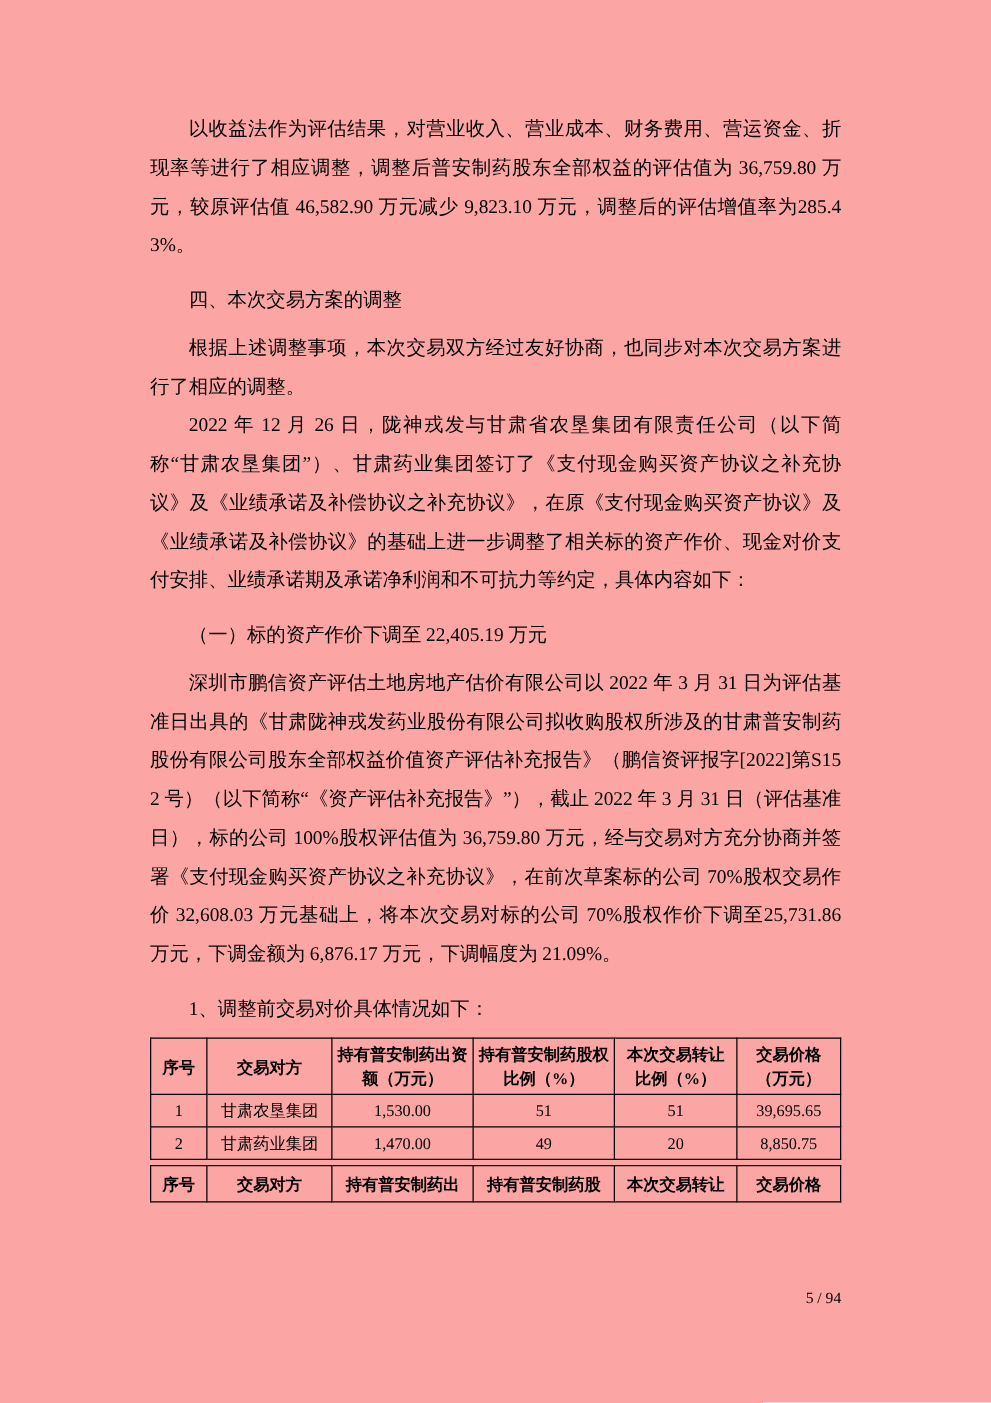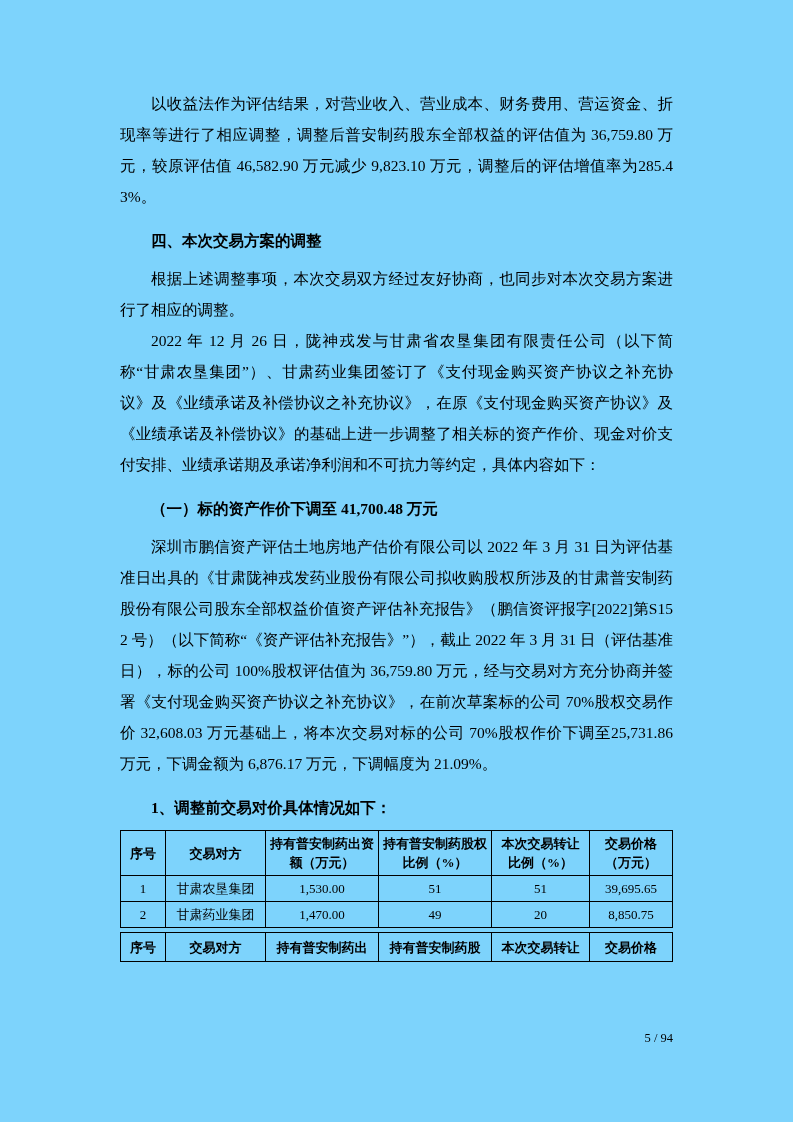--- a/index.html
+++ b/index.html
@@ -1,40 +1,40 @@
 <!DOCTYPE html>
 <html><head>
 <meta charset="utf-8">
 <style>
   html, body { margin: 0; padding: 0; background: #ffffff; }
   .page {
     position: relative;
     width: 793px;
     height: 1122px;
     margin: 0 auto;
-    background: #7dd3fc;
+    background: #fca5a5;
     box-sizing: border-box;
     padding: 88px 120px 0 120px;
     font-family: "Liberation Serif", "DejaVu Serif", serif;
     color: #000000;
     overflow: hidden;
   }
   .para {
     margin: 0;
     font-size: 15.5px;
     line-height: 31px;
     text-align: justify;
     text-indent: 2em;
     word-break: break-all;
   }
   .heading {
     margin: 13px 0 7px 0;
     font-size: 15.5px;
     line-height: 31px;
-    font-weight: bold;
+    font-weight: normal;
     text-indent: 2em;
   }
   table.data-table {
     width: 100%;
     border-collapse: collapse;
     table-layout: fixed;
     margin: 4px 0 2px 0;
   }
   table.data-table th,
   table.data-table td {
@@ -74,21 +74,21 @@
 <div class="page">
 
   <p class="para">以收益法作为评估结果，对营业收入、营业成本、财务费用、营运资金、折现率等进行了相应调整，调整后普安制药股东全部权益的评估值为 36,759.80 万元，较原评估值 46,582.90 万元减少 9,823.10 万元，调整后的评估增值率为285.43%。</p>
 
   <p class="heading">四、本次交易方案的调整</p>
 
   <p class="para">根据上述调整事项，本次交易双方经过友好协商，也同步对本次交易方案进行了相应的调整。</p>
 
   <p class="para">2022 年 12 月 26 日，陇神戎发与甘肃省农垦集团有限责任公司（以下简称“甘肃农垦集团”）、甘肃药业集团签订了《支付现金购买资产协议之补充协议》及《业绩承诺及补偿协议之补充协议》，在原《支付现金购买资产协议》及《业绩承诺及补偿协议》的基础上进一步调整了相关标的资产作价、现金对价支付安排、业绩承诺期及承诺净利润和不可抗力等约定，具体内容如下：</p>
 
-  <p class="heading">（一）标的资产作价下调至 41,700.48 万元</p>
+  <p class="heading">（一）标的资产作价下调至 22,405.19 万元</p>
 
   <p class="para">深圳市鹏信资产评估土地房地产估价有限公司以 2022 年 3 月 31 日为评估基准日出具的《甘肃陇神戎发药业股份有限公司拟收购股权所涉及的甘肃普安制药股份有限公司股东全部权益价值资产评估补充报告》（鹏信资评报字[2022]第S152 号）（以下简称“《资产评估补充报告》”），截止 2022 年 3 月 31 日（评估基准日），标的公司 100%股权评估值为 36,759.80 万元，经与交易对方充分协商并签署《支付现金购买资产协议之补充协议》，在前次草案标的公司 70%股权交易作价 32,608.03 万元基础上，将本次交易对标的公司 70%股权作价下调至25,731.86 万元，下调金额为 6,876.17 万元，下调幅度为 21.09%。</p>
 
   <p class="heading">1、调整前交易对价具体情况如下：</p>
 
   <table class="data-table">
     <colgroup>
       <col style="width:45px">
       <col style="width:100px">
       <col style="width:113px">

